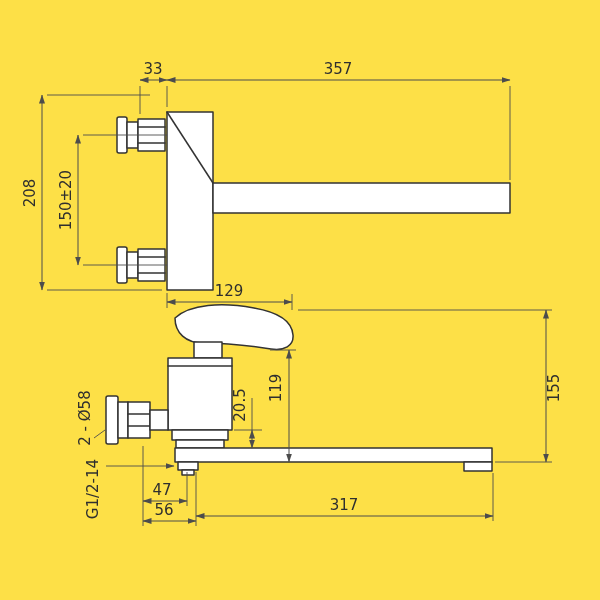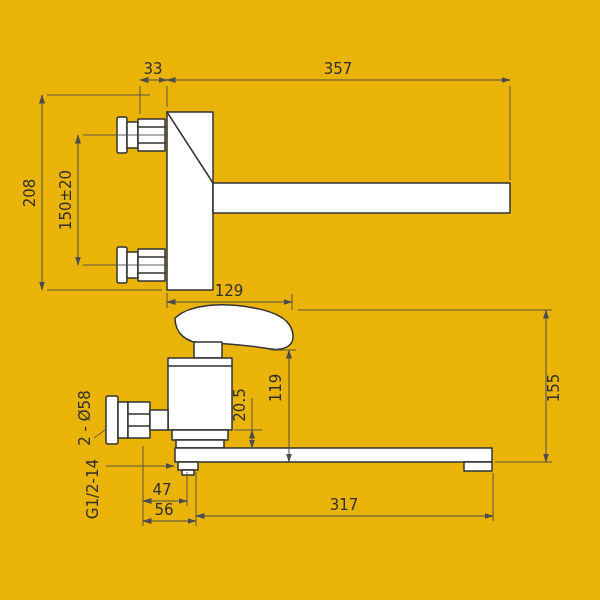--- a/index.html
+++ b/index.html
@@ -1,16 +1,16 @@
 <!DOCTYPE html>
 <html><head>
 <meta charset="utf-8">
 <style>
   html,body{margin:0;padding:0;background:#ffffff;}
-  .page{width:600px;height:600px;background:#eab308;position:relative;overflow:hidden;
+  .page{width:600px;height:600px;background:#fde047;position:relative;overflow:hidden;
         font-family:"DejaVu Sans", sans-serif;}
   svg{display:block;}
   .p  {fill:none;stroke:#333333;stroke-width:1.5;stroke-linejoin:round;stroke-linecap:round;}
   .pf {fill:#ffffff;stroke:#333333;stroke-width:1.5;stroke-linejoin:round;}
   .ext{stroke:#4c4c4c;stroke-width:0.9;fill:none;}
   .dl {stroke:#4c4c4c;stroke-width:1;fill:none;}
   .ldr{stroke:#4c4c4c;stroke-width:0.9;fill:none;}
   .dt {font-family:"DejaVu Sans", sans-serif;font-size:15px;fill:#2f2f2f;}
 </style>
 </head>

